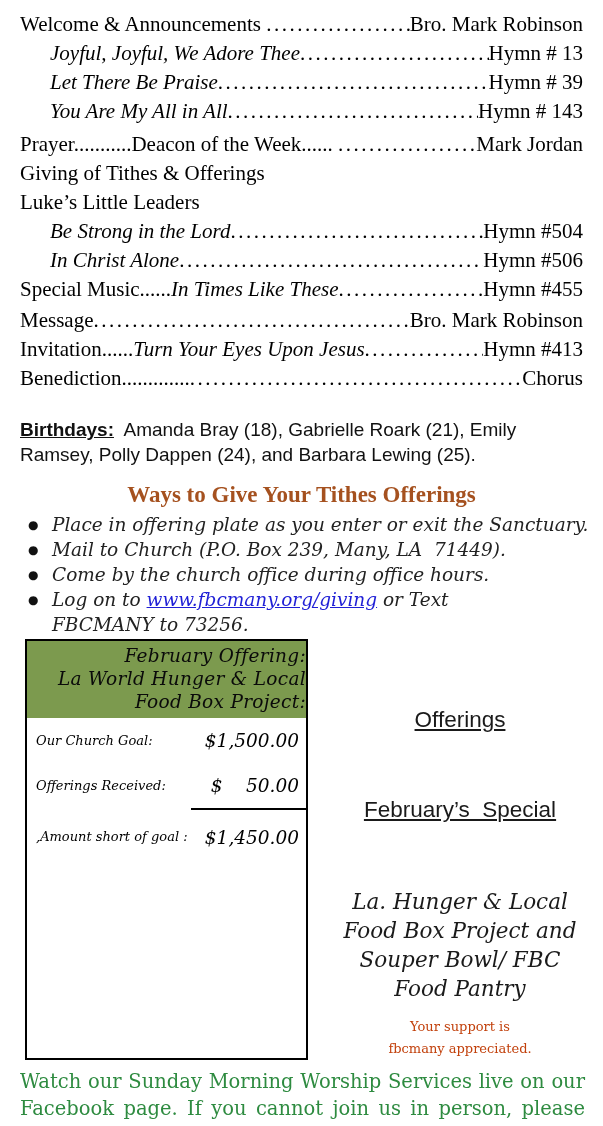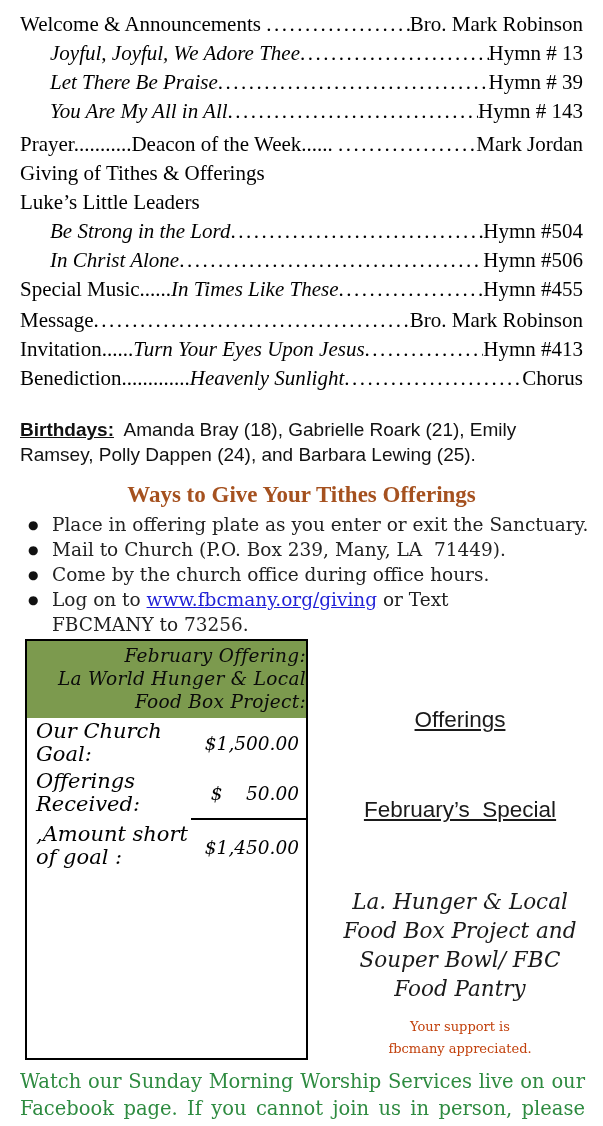--- a/index.html
+++ b/index.html
@@ -27,40 +27,40 @@
     font-size:19px;line-height:25px;color:#111;
   }
   .birthdays .bd-label{font-weight:bold;text-decoration:underline;}
   
   .ways-heading{
     margin:13px 0 0 0;text-align:center;font-weight:bold;font-size:23px;line-height:30px;
     color:#A5511F;font-family:"Liberation Serif", serif;
   }
   .give-list{
     margin:2px 12px 0 20px;padding:0;list-style:none;
-    font-family:"DejaVu Serif", serif;font-size:18.5px;line-height:25px;color:#222;
+    font-family:"DejaVu Serif", serif;font-size:18.5px;line-height:25px;color:#222;font-style:italic;
   }
   .give-list li{position:relative;padding-left:32px;}
   .give-list li::before{
     content:"●";position:absolute;left:8px;top:1px;font-size:12px;color:#111;
   }
   .give-link{color:#1F1FD6;text-decoration:underline;cursor:pointer;}
   .bullet-line2{display:block;}
   
   .two-col{display:flex;margin:2px 0 0 25px;}
   .offering-table{
     width:283px;border:2px solid #000;box-sizing:border-box;
     font-family:"DejaVu Serif", serif;font-style:italic;
   }
   .ot-head{
     background:#7C9A4E;text-align:right;padding:3px 0 5px 0;
     font-size:18.5px;line-height:23px;color:#0a0a0a;letter-spacing:0.3px;
   }
   .ot-row{display:flex;align-items:center;min-height:45px;}
-  .ot-label{flex:1;padding:2px 0 2px 9px;font-size:21px;line-height:23px;}
+  .ot-label{flex:1;padding:2px 0 2px 9px;font-size:13px;line-height:23px;}
   .ot-value{
     width:108px;text-align:right;padding-right:7px;font-size:18.5px;white-space:pre;
   }
   .ot-row.total{min-height:56px;}
   .ot-row.total .ot-value{
     border-top:2px solid #000;align-self:stretch;display:flex;
     align-items:center;justify-content:flex-end;
   }
   .special{
     width:252px;margin-left:26px;text-align:center;padding-top:6px;
@@ -158,21 +158,20 @@
 
   <div class="oos-line">
     <span>Invitation......</span>
     <span class="ital">Turn Your Eyes Upon Jesus</span>
     <span class="dotfill"></span>
     <span>Hymn #413</span>
   </div>
 
   <div class="oos-line">
     <span>Benediction.............</span>
-    <span class="ital">Heavenly Sunlight</span>
     <span class="dotfill"></span>
     <span>Chorus</span>
   </div>
 </section>
 
 <p class="birthdays"><span class="bd-label">Birthdays:</span><span>&nbsp; Amanda Bray (18), Gabrielle Roark (21), Emily Ramsey, Polly Dappen (24), and Barbara Lewing (25).</span></p>
 
 <h2 class="ways-heading">Ways to Give Your Tithes Offerings</h2>
 
 <ul class="give-list">

